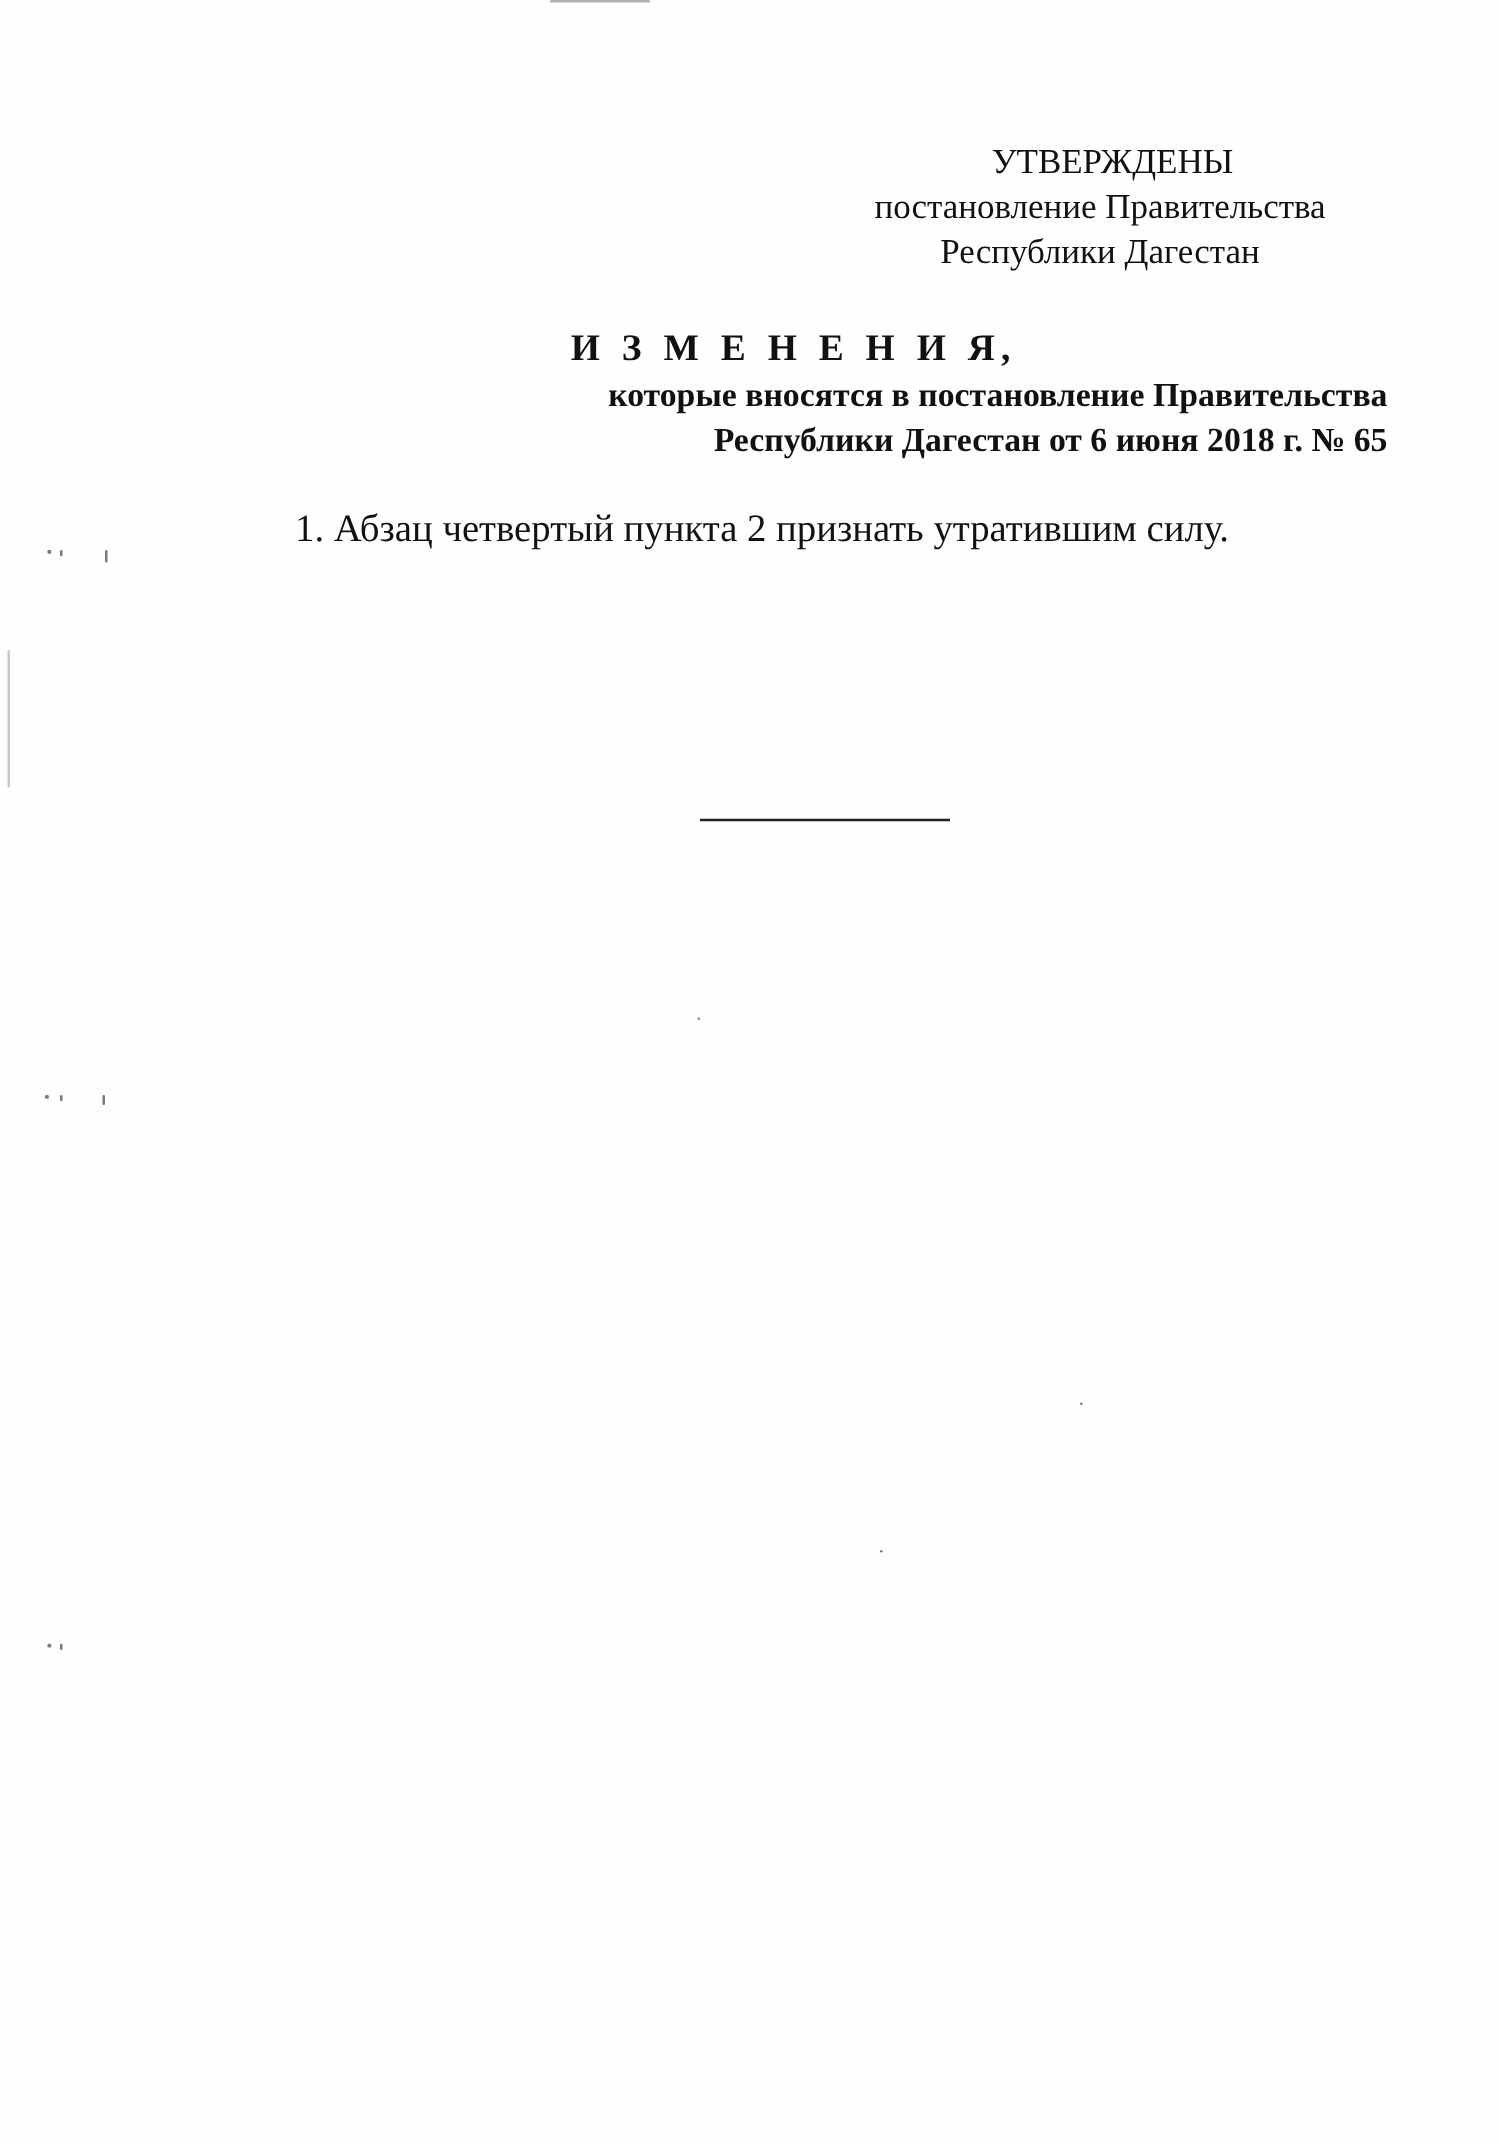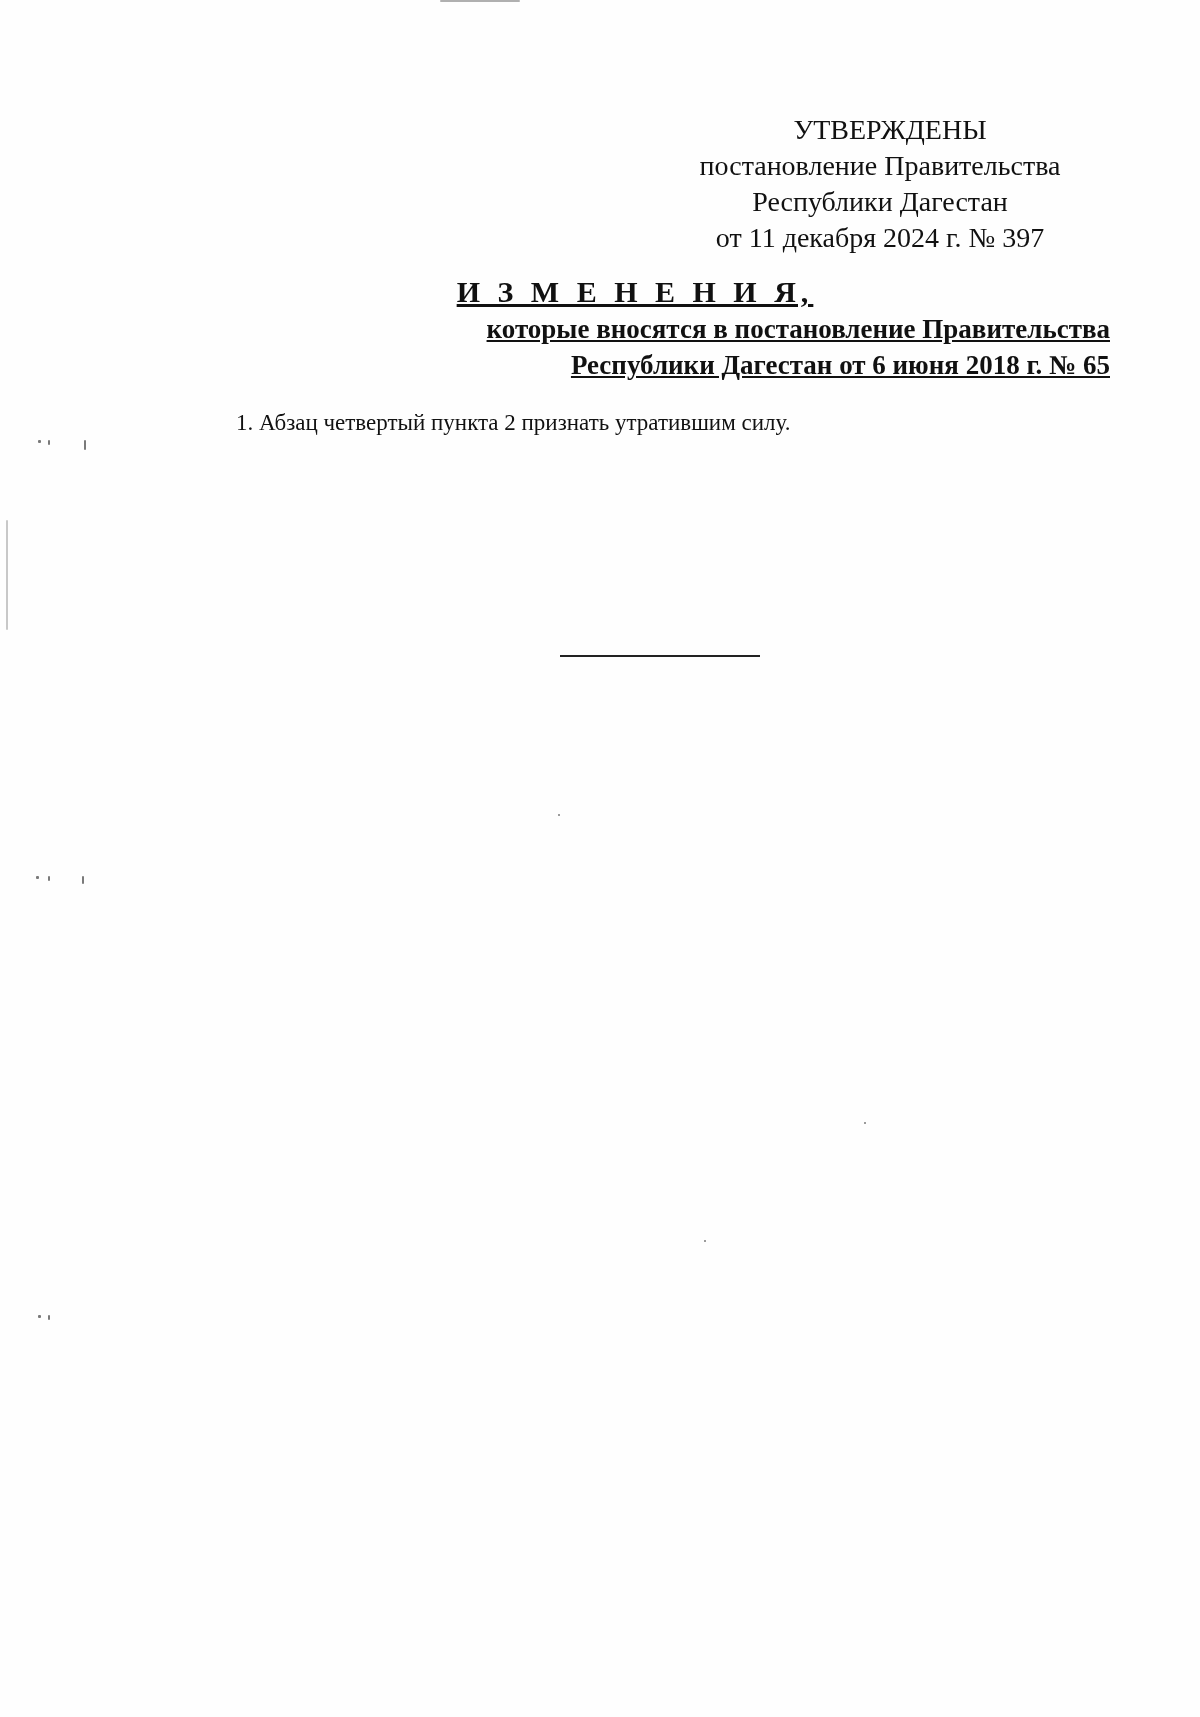--- a/index.html
+++ b/index.html
@@ -30,46 +30,45 @@
       font-size: 28px;
       line-height: 36px;
     }
     .approval .line { display: block; white-space: nowrap; }
     .approval .l1 { padding-left: 20px; }
     .approval .l4 { padding-left: 0px; }
 
     .title-block {
       position: absolute;
       left: 160px;
-      top: 273px;
+      top: 260px;
       width: 950px;
       text-align: center;
       font-weight: bold;
-      text-decoration: underline;
     }
     .title-main {
       display: block;
       font-size: 30px;
       letter-spacing: 5px;
       line-height: 38px;
     }
     .title-sub {
       display: block;
       font-size: 27px;
       line-height: 36px;
       white-space: nowrap;
       text-align: right;
     }
 
     .body-text {
       position: absolute;
       left: 164px;
       top: 405px;
       width: 924px;
-      font-size: 23px;
+      font-size: 31px;
       line-height: 36px;
     }
     .para {
       margin: 0;
       text-indent: 72px;
       text-align: justify;
     }
 
     .divider {
       position: absolute;
@@ -88,21 +87,20 @@
   </style>
 </head>
 <body>
 
 <div class="page">
 
   <div class="approval">
     <span class="line l1">УТВЕРЖДЕНЫ</span>
     <span class="line">постановление Правительства</span>
     <span class="line">Республики Дагестан</span>
-    <span class="line l4">от 11 декабря 2024 г. № 397</span>
   </div>
 
   <div class="title-block">
     <span class="title-main">И З М Е Н Е Н И Я,</span>
     <span class="title-sub">которые вносятся в постановление Правительства</span>
     <span class="title-sub">Республики Дагестан от 6 июня 2018 г. № 65</span>
   </div>
 
   <div class="body-text">
     <p class="para">1. Абзац четвертый пункта 2 признать утратившим силу.</p>

